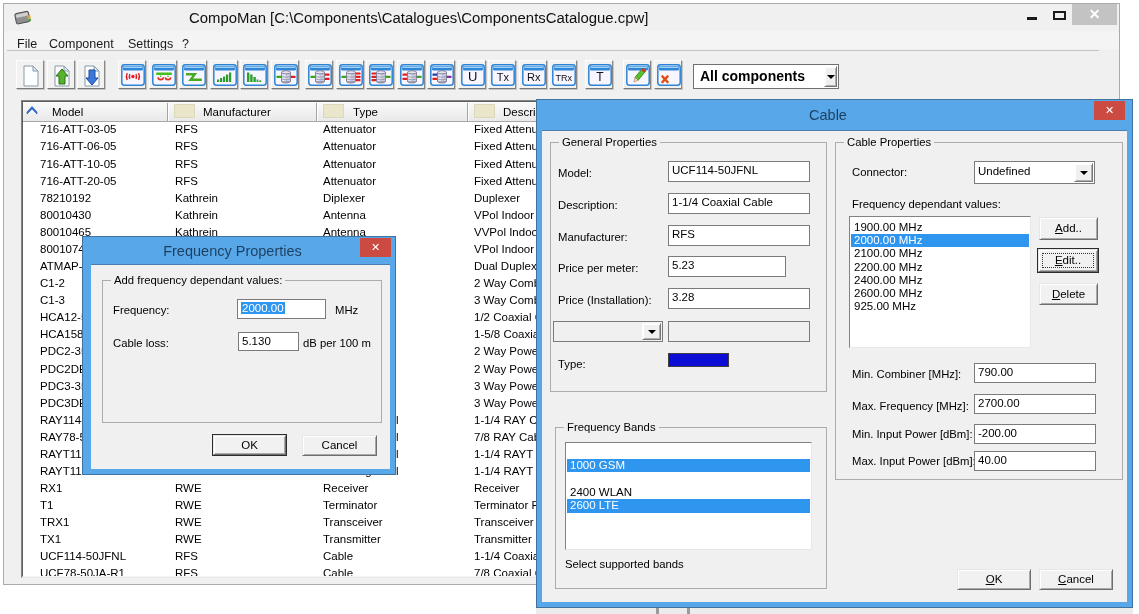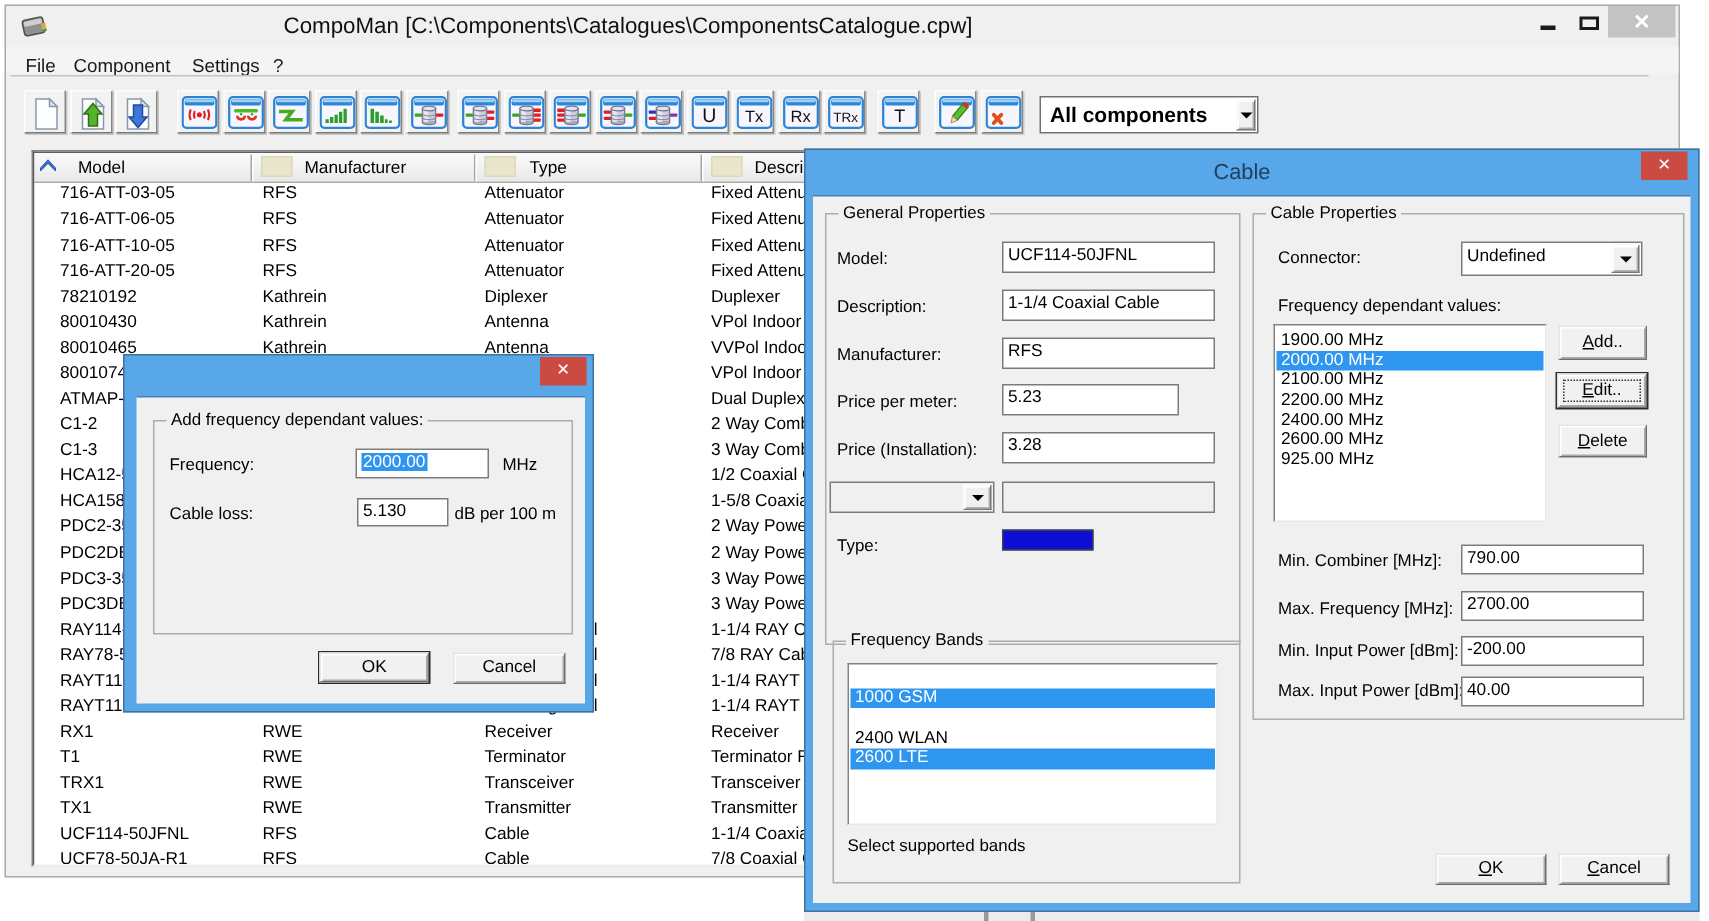--- a/index.html
+++ b/index.html
@@ -510,21 +510,21 @@
     </div>
 </div>
 <div class="abs" style="left:536px;top:606px;width:597px;height:8px;background:#ececec"></div>
 <div class="abs" style="left:656px;top:607px;width:3px;height:7px;background:#9a9a9a"></div>
 <div class="abs" style="left:687px;top:607px;width:3px;height:7px;background:#9a9a9a"></div>
 <div class="dlg" style="left:536px;top:99px;width:597px;height:509px;border:1px solid #3f729f">
 <div class="dlgtitle" style="top:7px;font-size:14.5px">Cable</div>
 <div class="dlgclose" style="left:557px;top:1px;width:31px;height:19px;font-size:11px;line-height:19px">✕</div>
 <div class="dlginner" style="left:5px;top:30px;width:585px;height:472px;border-top:1px solid #4a7eae"></div>
 </div>
-<div class="grp" style="left:550px;top:142px;width:277px;height:288px">
+<div class="grp" style="left:550px;top:142px;width:277px;height:250px">
     <div class="cap">General Properties</div>
   </div>
 <div class="lbl" style="left:558px;top:167px">Model:</div>
 <div class="tb" style="left:668px;top:161px;width:142px;height:21px">
     <span>UCF114-50JFNL</span>
   </div>
 <div class="lbl" style="left:558px;top:199px">Description:</div>
 <div class="tb" style="left:668px;top:193px;width:142px;height:21px">
     <span>1-1/4 Coaxial Cable</span>
   </div>
@@ -589,20 +589,21 @@
 <div class="tb" style="left:974px;top:423.5px;width:122px;height:20px">
     <span>-200.00</span>
   </div>
 <div class="lbl" style="left:852px;top:455.0px">Max. Input Power [dBm]:</div>
 <div class="tb" style="left:974px;top:450.5px;width:122px;height:20px">
     <span>40.00</span>
   </div>
 <div class="btn" style="left:957px;top:569px;width:74px;height:21px;line-height:19px"><u>O</u>K</div>
 <div class="btn" style="left:1039px;top:569px;width:74px;height:21px;line-height:19px"><u>C</u>ancel</div>
 <div class="dlg" style="left:82px;top:236px;width:314px;height:239px;border:1px solid #3f729f">
+<div class="dlgtitle" style="top:6px;font-size:14.5px">Frequency Properties</div>
 <div class="dlgclose" style="left:277px;top:1px;width:31px;height:19px;font-size:11px;line-height:19px">✕</div>
 <div class="dlginner" style="left:8px;top:27px;width:299px;height:205px;border-top:1px solid #4a7eae"></div>
 </div>
 <div class="grp" style="left:102px;top:280px;width:280px;height:143px">
     <div class="cap">Add frequency dependant values:</div>
   </div>
 <div class="lbl" style="left:113px;top:304px">Frequency:</div>
 <div class="tb" style="left:237px;top:299px;width:89px;height:20px">
     <span class="sel" style="padding:0 1px">2000.00</span>
   </div>

